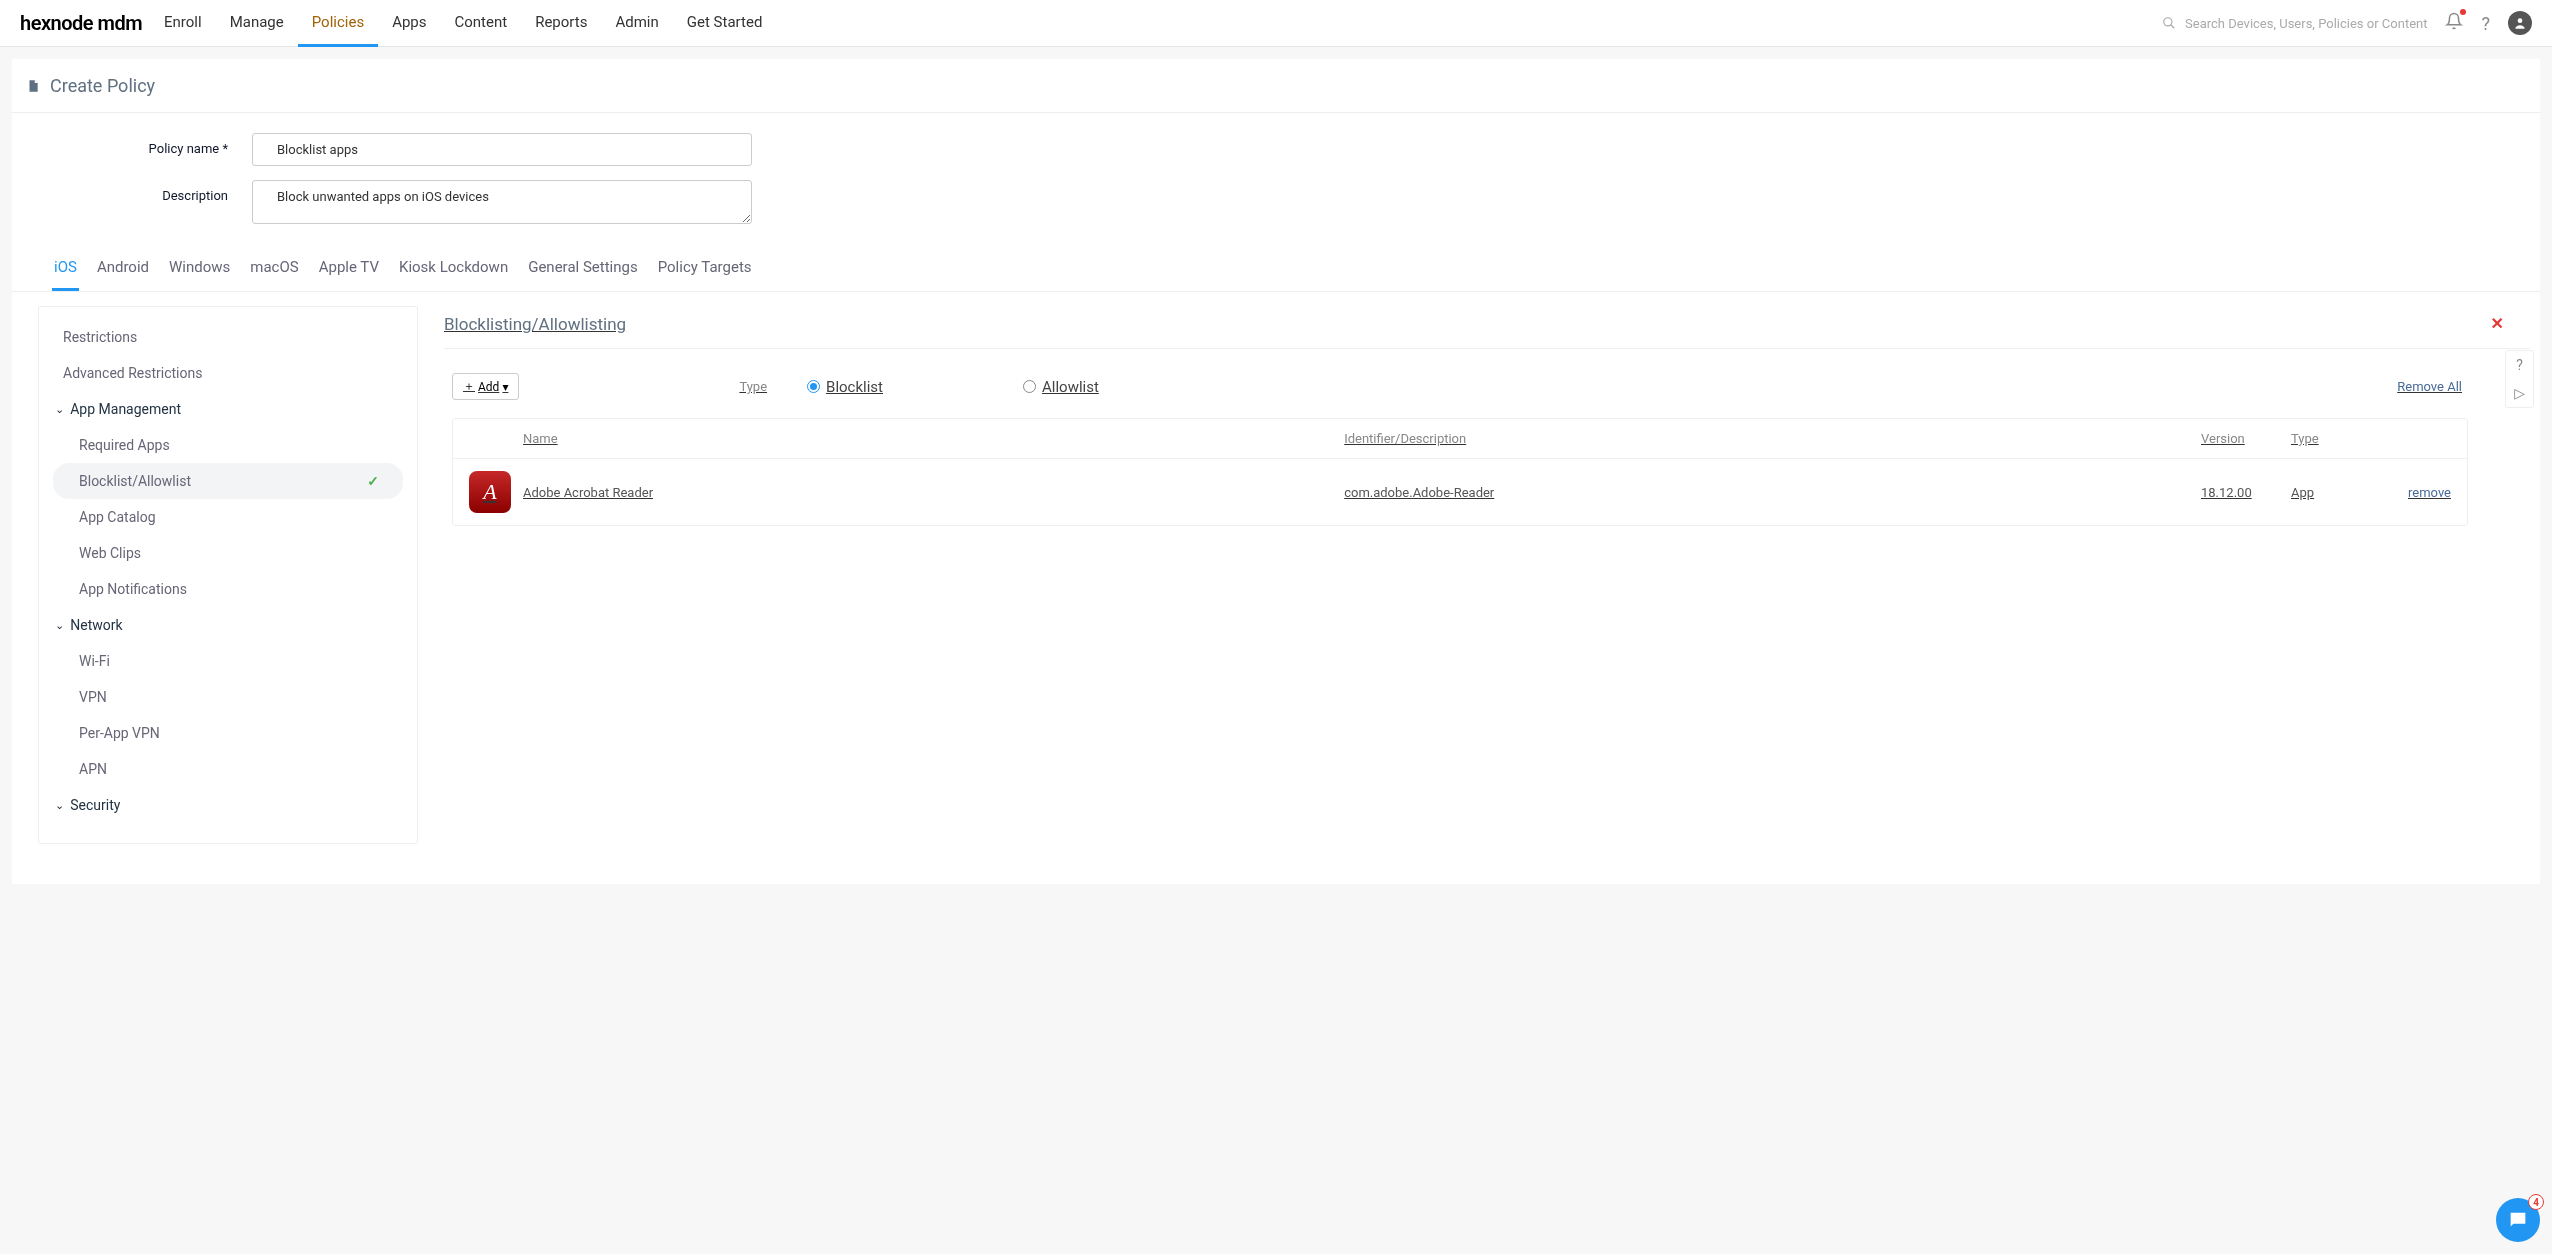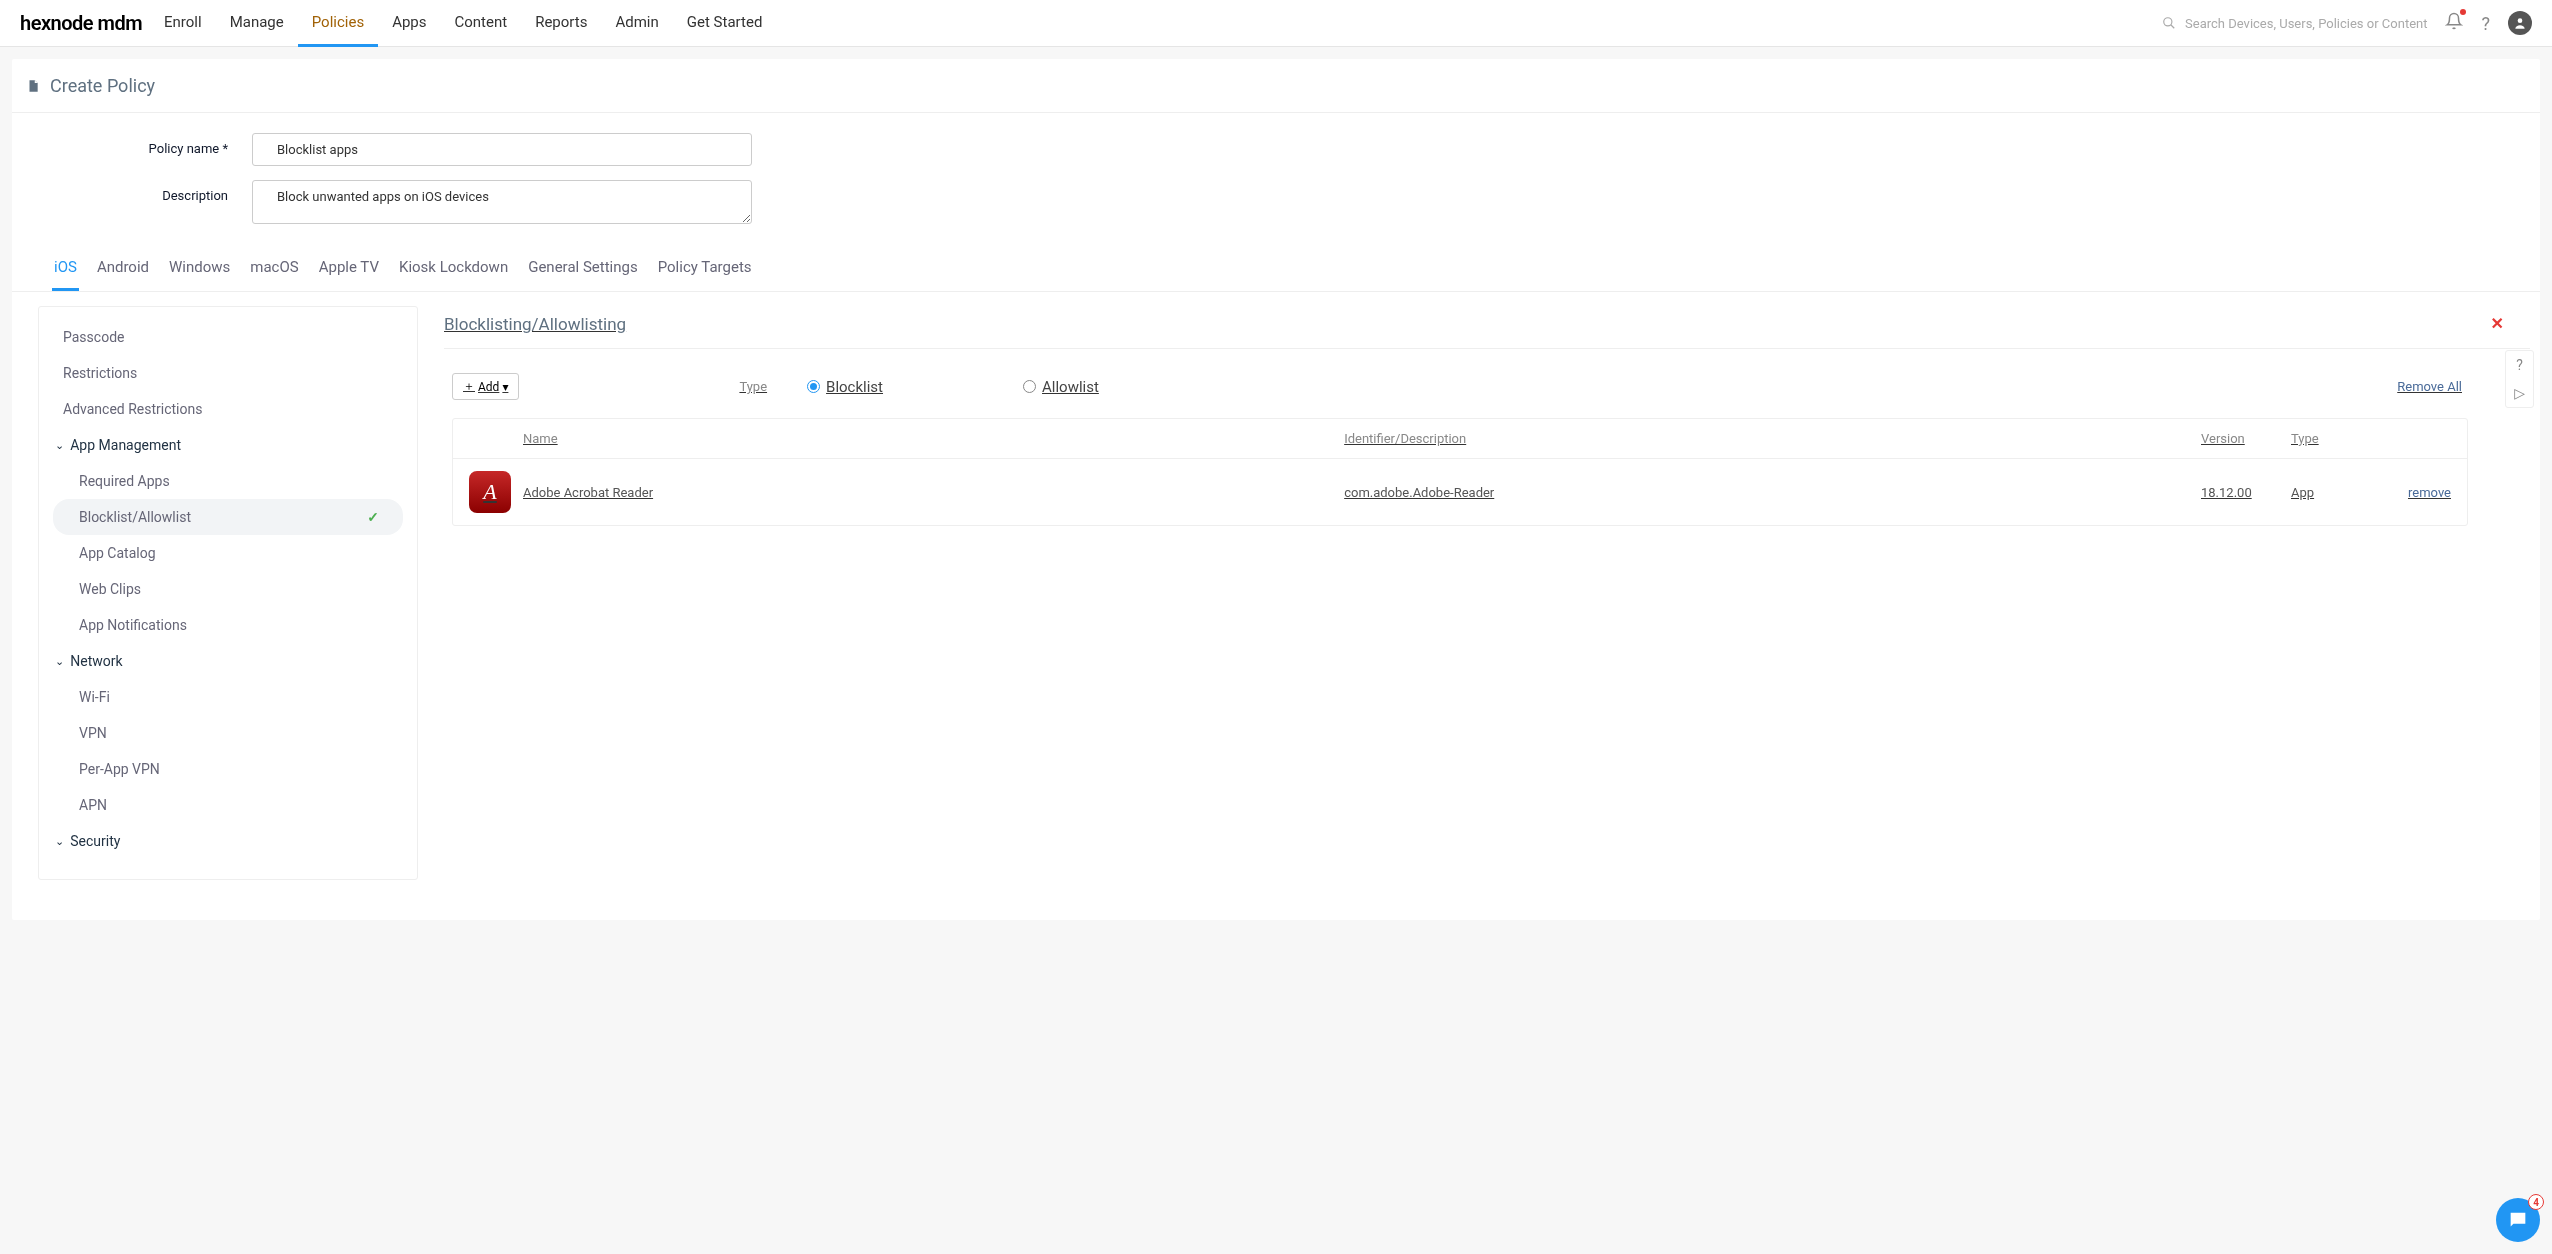--- a/index.html
+++ b/index.html
@@ -150,21 +150,20 @@
     <div class="subtab">macOS</div>
     <div class="subtab">Apple TV</div>
     <div class="subtab">Kiosk Lockdown</div>
     <div class="subtab">General Settings</div>
     <div class="subtab">Policy Targets</div>
   </div>
 
   <div class="ios-content">
 
     <div class="sidebar">
-      <div class="side-item">Passcode</div>
       <div class="side-item">Restrictions</div>
       <div class="side-item">Advanced Restrictions</div>
 
       <div class="side-item section">
         <span class="chev">⌄</span>
         <span>App Management</span>
       </div>
       <div class="side-item sub">Required Apps</div>
       <div class="side-item sub active">
         <span>Blocklist/Allowlist</span>

